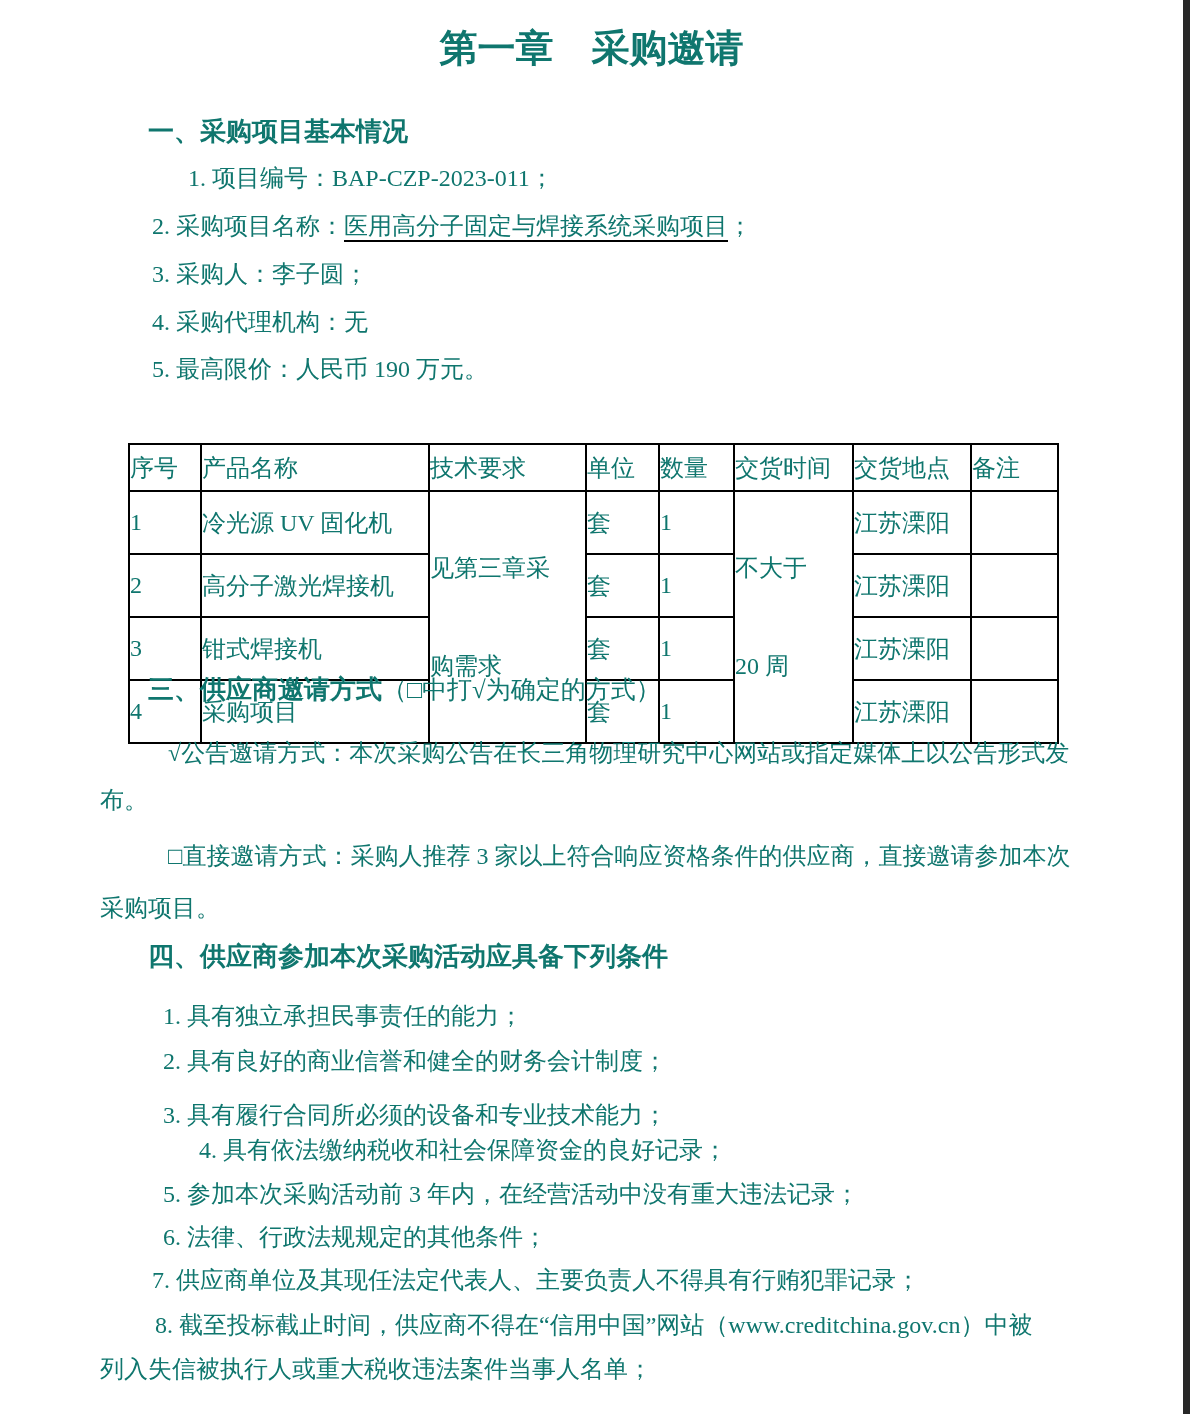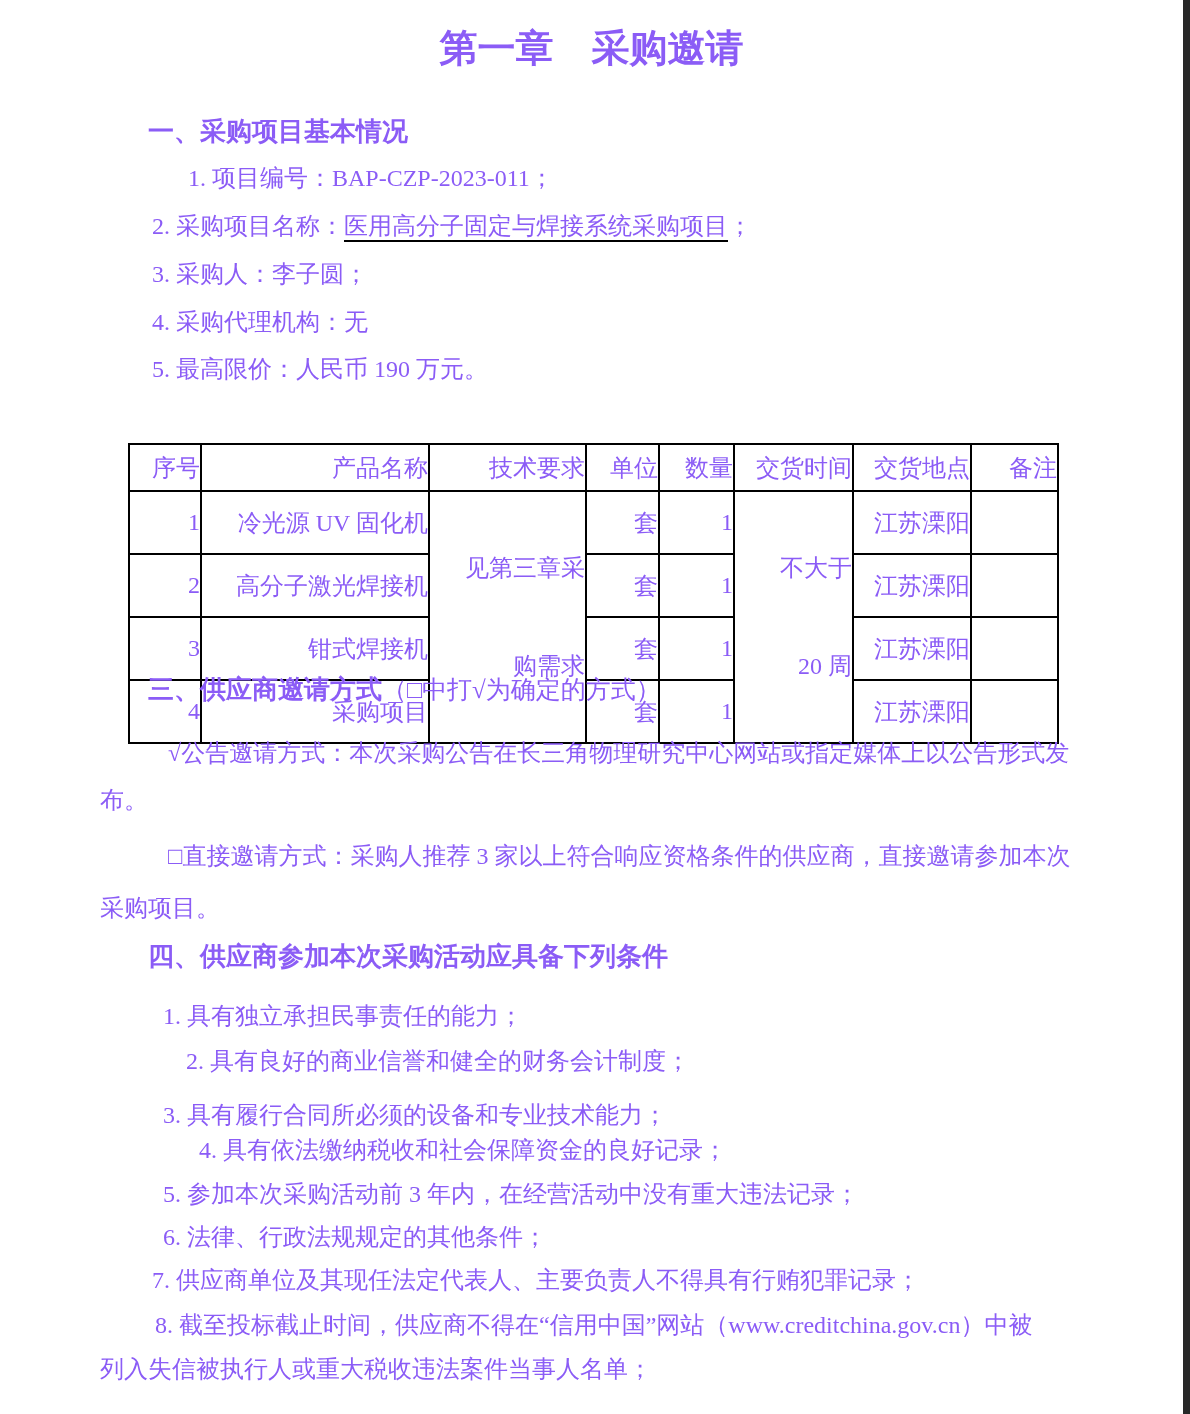--- a/index.html
+++ b/index.html
@@ -1,20 +1,20 @@
 <!DOCTYPE html>
 <html><head>
 <meta charset="utf-8">
 <style>
   html,body{margin:0;padding:0;background:#ffffff;}
   .page{
     position:relative;
     width:1190px;height:1414px;
     background:#ffffff;
-    color:#8b5cf6;
+    color:#0f766e;
     font-family:"Liberation Serif","DejaVu Serif",serif;
     overflow:hidden;
   }
   .edge{
     position:absolute;top:0;right:0;width:7px;height:1414px;
     background:#282828;
   }
   .title{
     position:absolute;top:24px;left:0;right:7px;
     text-align:center;
@@ -40,21 +40,21 @@
   }
   .u{border-bottom:2px solid #000;padding-bottom:1px;}
   .doc-table{
     position:absolute;left:128px;top:443px;
     border-collapse:collapse;table-layout:fixed;
   }
   .doc-table th,.doc-table td{
     border:2px solid #000;
     font-weight:400;
     font-size:24px;
-    text-align:right;
+    text-align:left;
     vertical-align:middle;
     padding:0;
     overflow:hidden;
     white-space:pre;
   }
   .doc-table tr{height:44px;}
   .doc-table tr.thr{height:47px;}
   .mcell div{line-height:44px;}
 </style>
 </head>
@@ -138,21 +138,21 @@
     </table>
 
   <div class="ln" style="top:672px;left:148px;"><span class="hd">三、供应商邀请方式</span><span class="hd-normal">（□中打√为确定的方式）</span></div>
   <div class="ln" style="top:736px;left:168px;"><span>√</span><span>公告邀请方式：本次采购公告在长三角物理研究中心网站或指定媒体上以公告形式发</span></div>
   <div class="ln" style="top:783px;left:100px;">布。</div>
   <div class="ln" style="top:839px;left:168px;"><span>□</span><span>直接邀请方式：采购人推荐 3 家以上符合响应资格条件的供应商，直接邀请参加本次</span></div>
   <div class="ln" style="top:891px;left:100px;">采购项目。</div>
 
   <div class="ln hd" style="top:939px;left:148px;">四、供应商参加本次采购活动应具备下列条件</div>
   <div class="ln" style="top:999px;left:163px;">1. 具有独立承担民事责任的能力；</div>
-  <div class="ln" style="top:1044px;left:163px;margin-left:23px;">2. 具有良好的商业信誉和健全的财务会计制度；</div>
+  <div class="ln" style="top:1044px;left:163px;">2. 具有良好的商业信誉和健全的财务会计制度；</div>
   <div class="ln" style="top:1089px;left:163px;margin-top:9px;">3. 具有履行合同所必须的设备和专业技术能力；</div>
   <div class="ln" style="top:1133px;left:163px;margin-left:36px;">4. 具有依法缴纳税收和社会保障资金的良好记录；</div>
   <div class="ln" style="top:1177px;left:163px;">5. 参加本次采购活动前 3 年内，在经营活动中没有重大违法记录；</div>
   <div class="ln" style="top:1220px;left:163px;">6. 法律、行政法规规定的其他条件；</div>
   <div class="ln" style="top:1263px;left:152px;">7. 供应商单位及其现任法定代表人、主要负责人不得具有行贿犯罪记录；</div>
   <div class="ln" style="top:1308px;left:155px;">8. 截至投标截止时间，供应商不得在“信用中国”网站（www.creditchina.gov.cn）中被</div>
   <div class="ln" style="top:1352px;left:100px;">列入失信被执行人或重大税收违法案件当事人名单；</div>
 
   <div class="edge"></div>
 </div>

